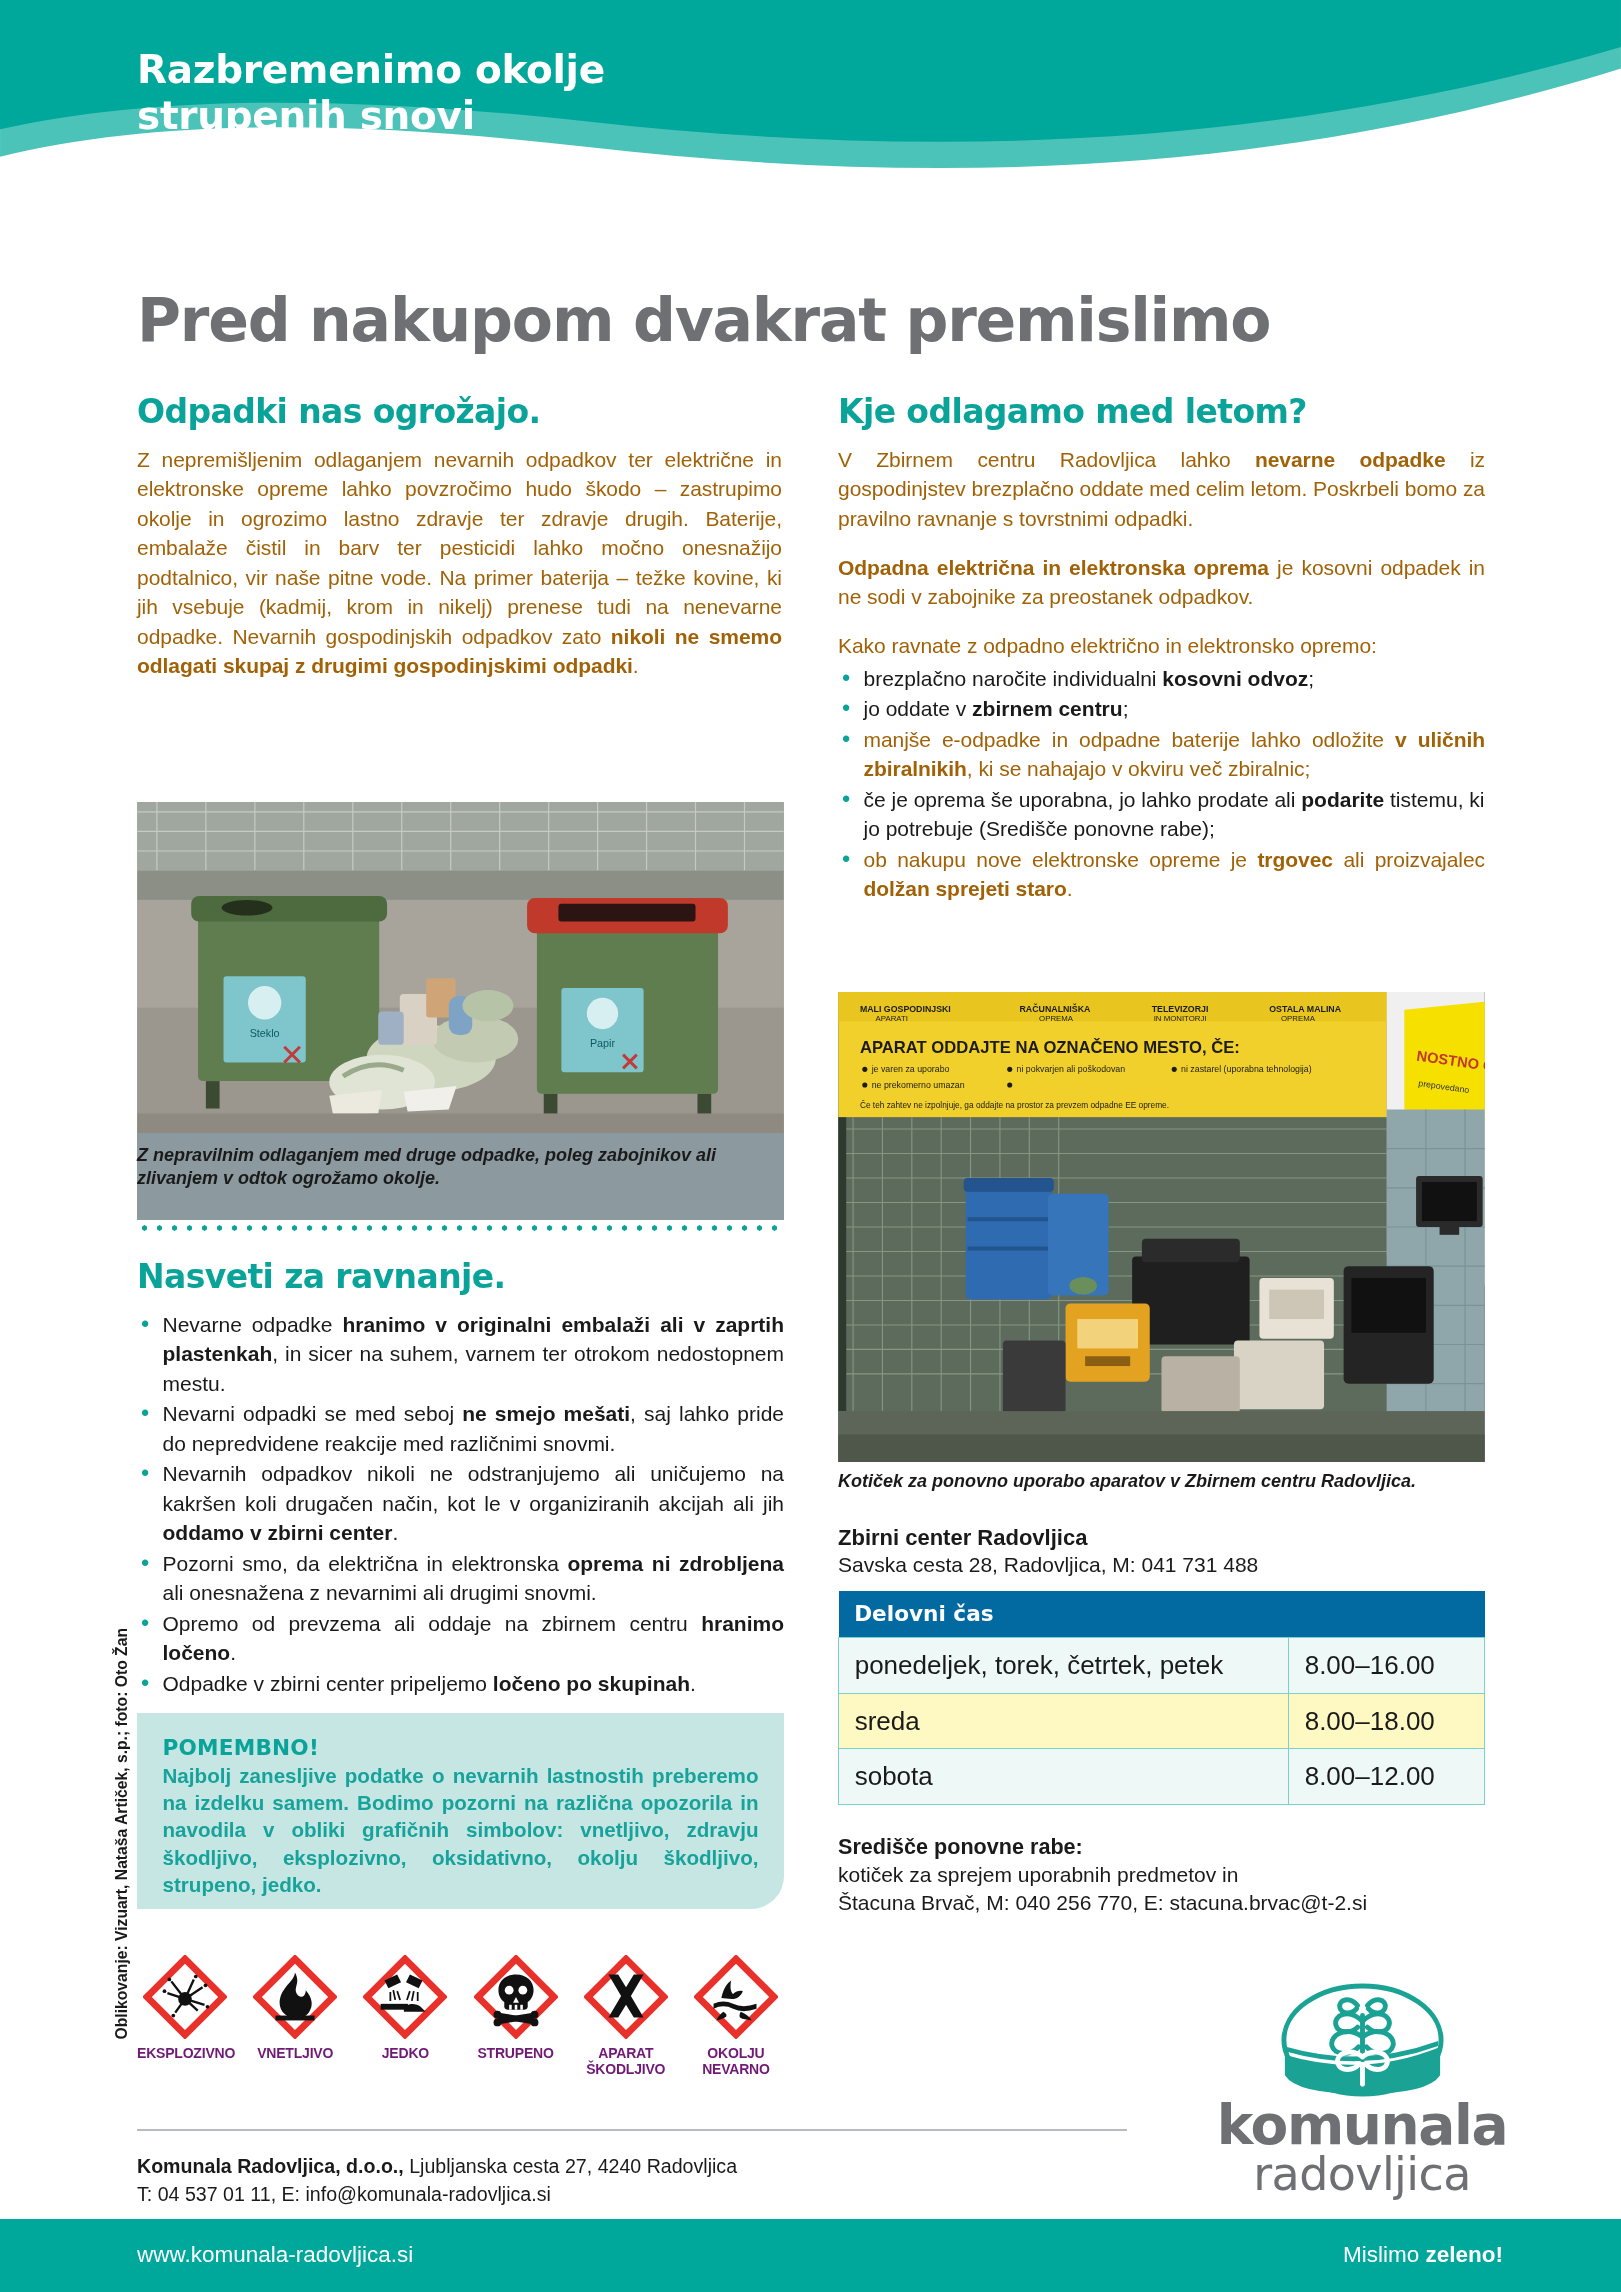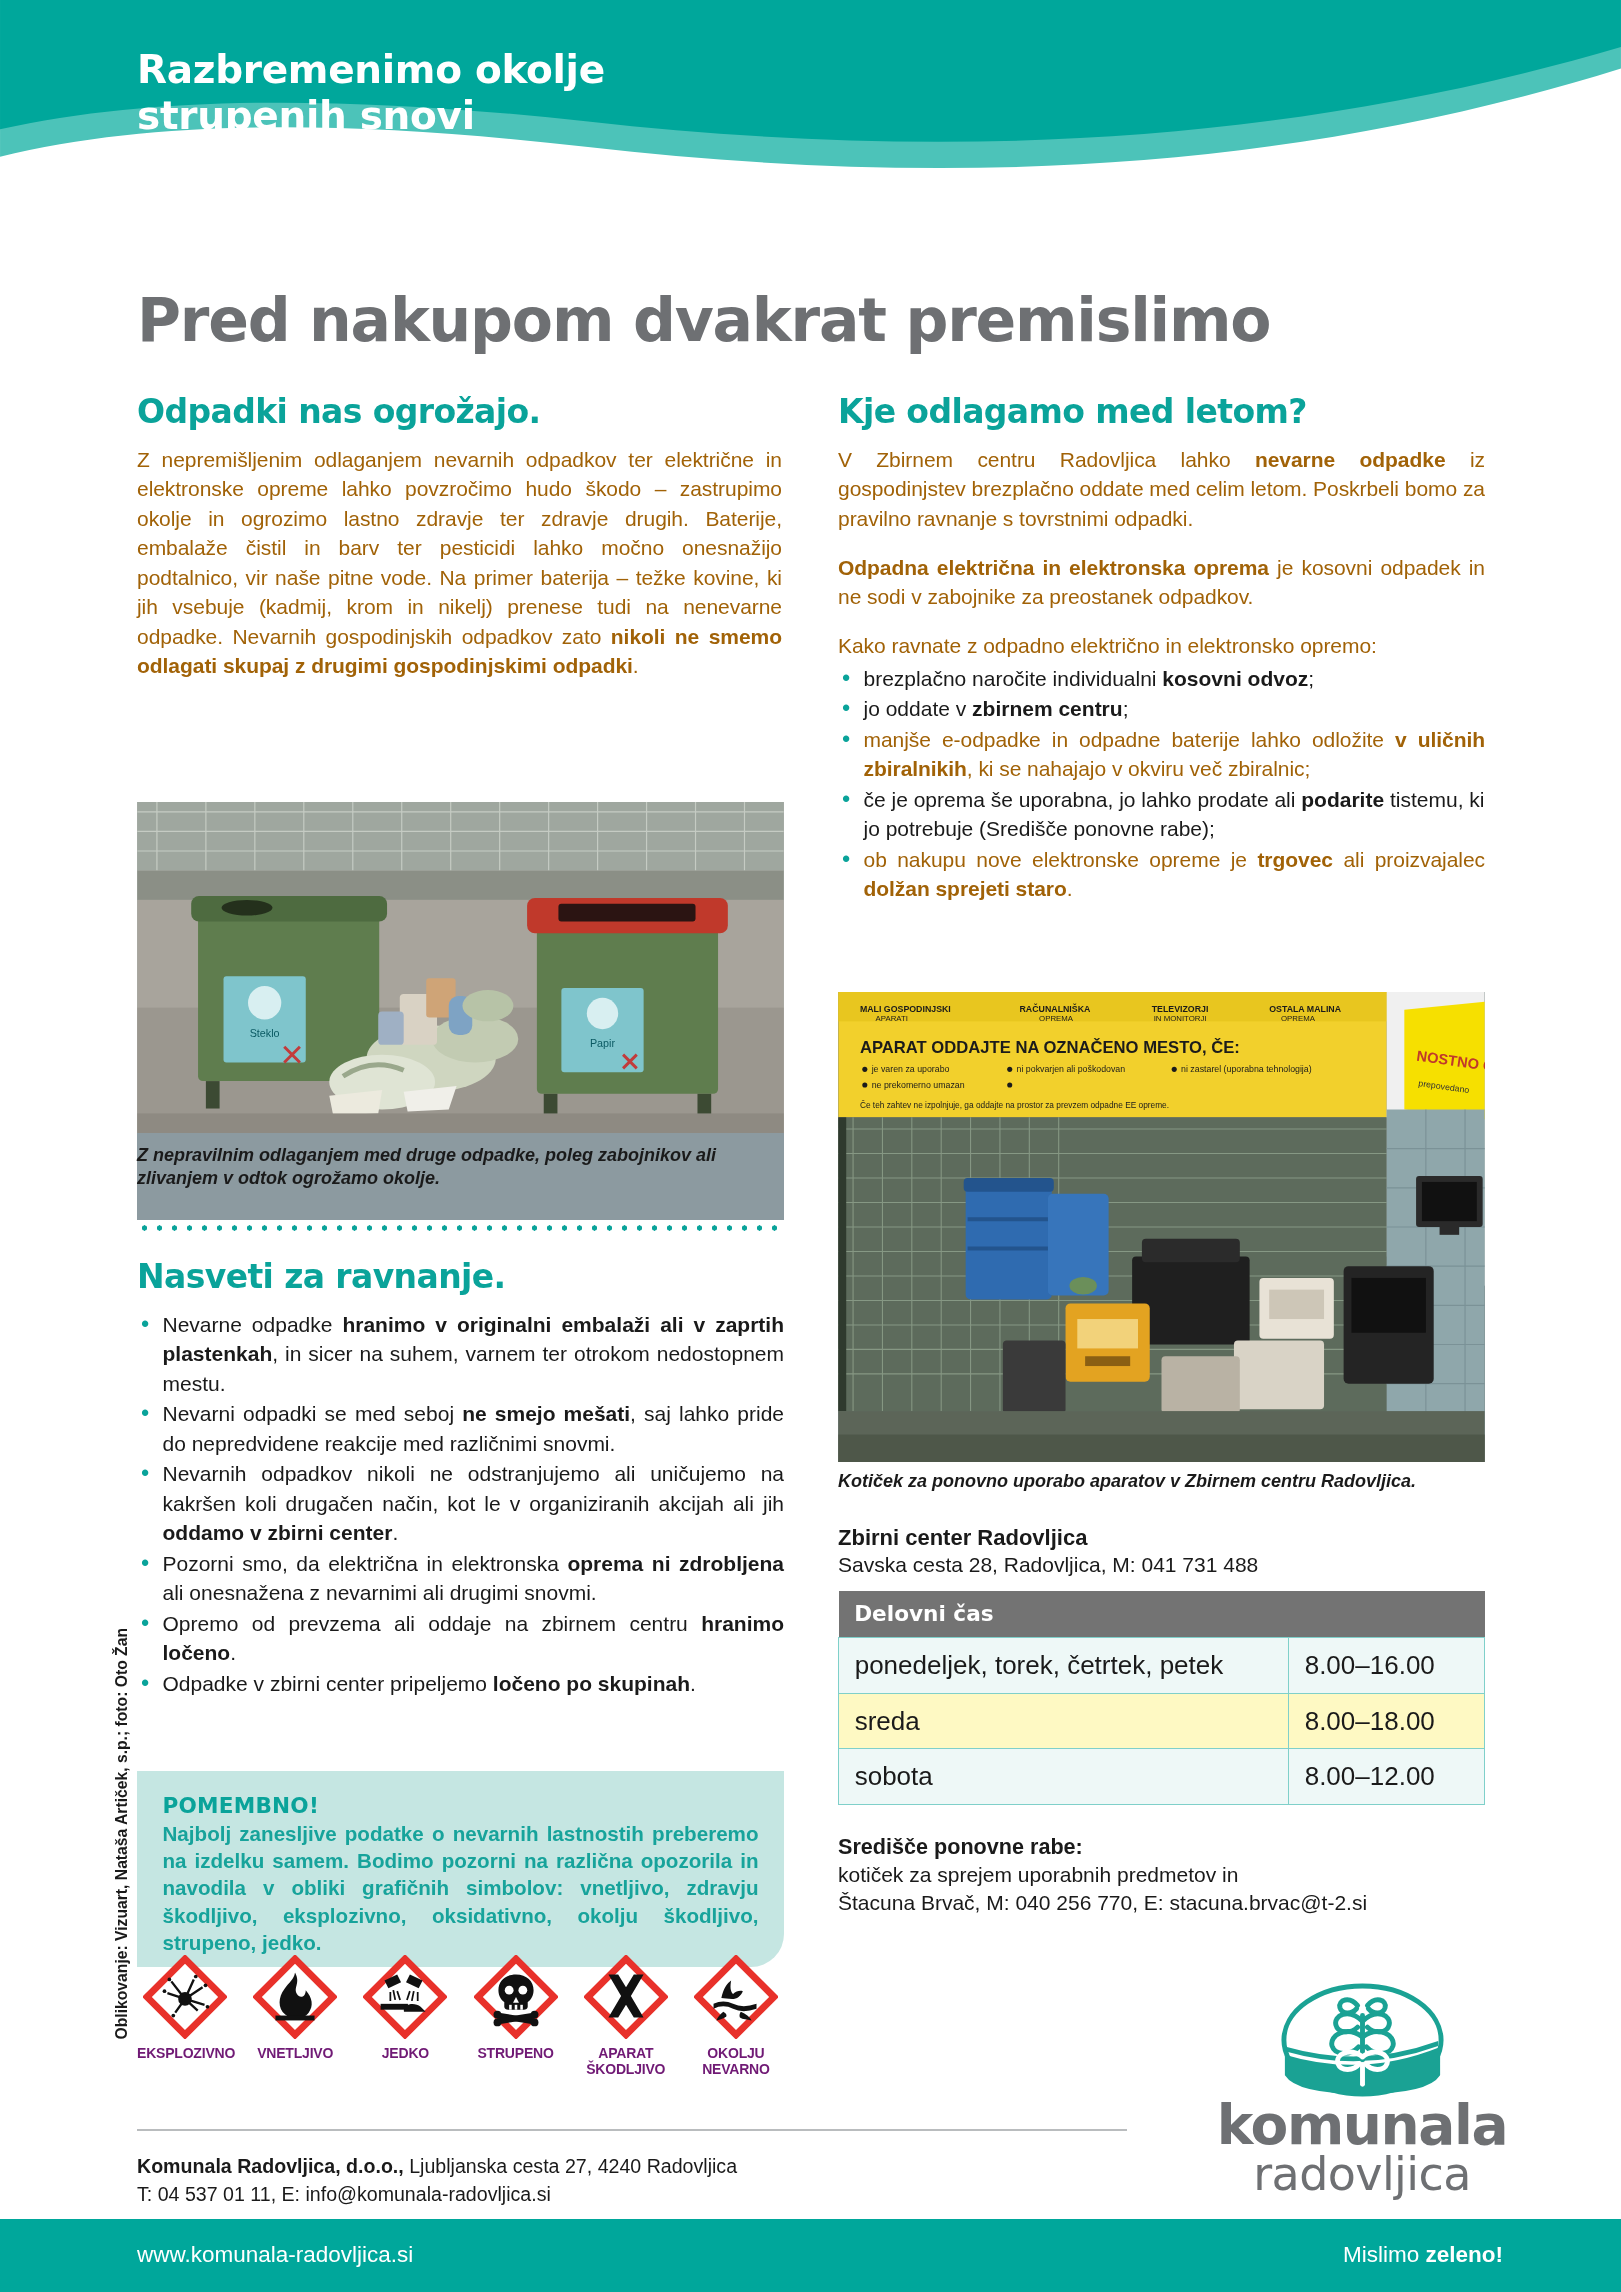--- a/index.html
+++ b/index.html
@@ -70,21 +70,21 @@
 
   
   .dotted {
     position: absolute; left: 137px; width: 647px; height: 5.9px;
     background-image: radial-gradient(circle, #0aa39a 2.5px, transparent 2.8px);
     background-size: 15px 5.9px; background-repeat: repeat-x;
   }
 
   
   .pomembno {
-    position: absolute; left: 137px; top: 1771px; width: 647px; height: 196px;
+    position: absolute; left: 137px; top: 1713px; width: 647px; height: 196px;
     background: #c5e6e2; border-radius: 0 0 33px 0;
     padding: 21.6px 25.5px 0 25.5px;
   }
   .pomembno .ttl {
     color: #0aa39a; font-weight: 700; font-size: 21.6px; letter-spacing: 0.2px;
     font-family: "DejaVu Sans", sans-serif; margin-bottom: 2px;
   }
   .pomembno .txt {
     color: #17a39b; font-weight: 700; font-size: 20.6px;
     line-height: 1.33; text-align: justify;
@@ -108,21 +108,21 @@
     margin-top: 6.9px; font-size: 14px; font-weight: 700;
     line-height: 1.12; letter-spacing: -0.2px; color: #701a75;
   }
 
   
   .addr-ttl { font-size: 22px; font-weight: 700; }
   .addr-sub { font-size: 21px; font-weight: 400; margin-top: 2px; }
 
   table.hours { width: 100%; border-collapse: collapse; margin-top: 13.7px; }
   table.hours th {
-    background: #737373; color: #fff; text-align: left;
+    background: #0369a1; color: #fff; text-align: left;
     font-size: 21.6px; font-weight: 700; padding: 10.8px 15.7px;
     font-family: "DejaVu Sans", sans-serif;
   }
   table.hours td {
     font-size: 26px; padding: 11.8px 15.7px; border: 1.4px solid #7fd0ca;
     font-weight: 400;
   }
   table.hours tr.odd  td { background: #eef8f7; }
   table.hours tr.even td { background: #fef9c3; }
   table.hours td.t { width: 196px; }

